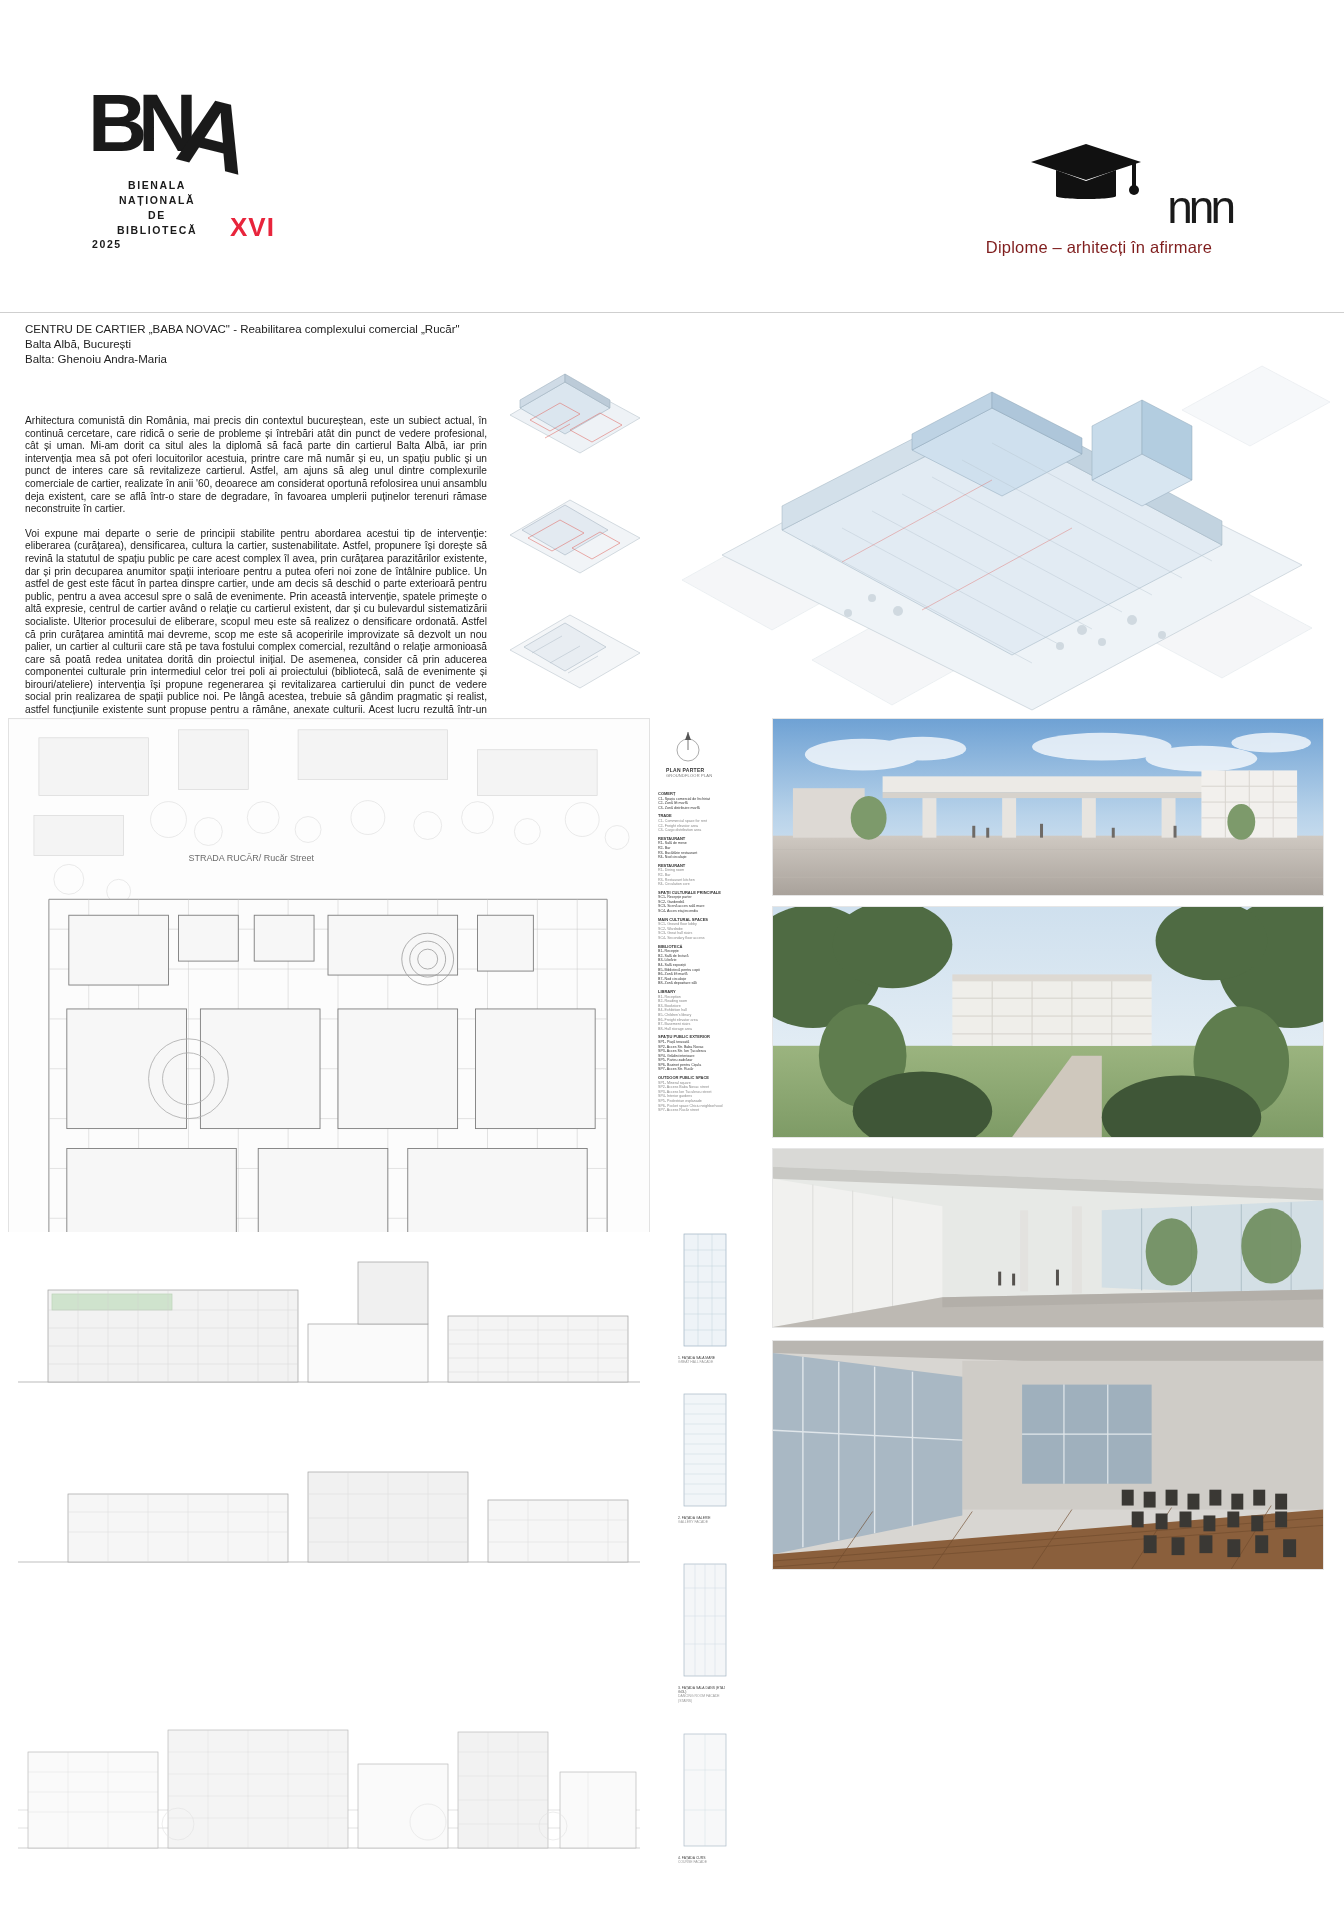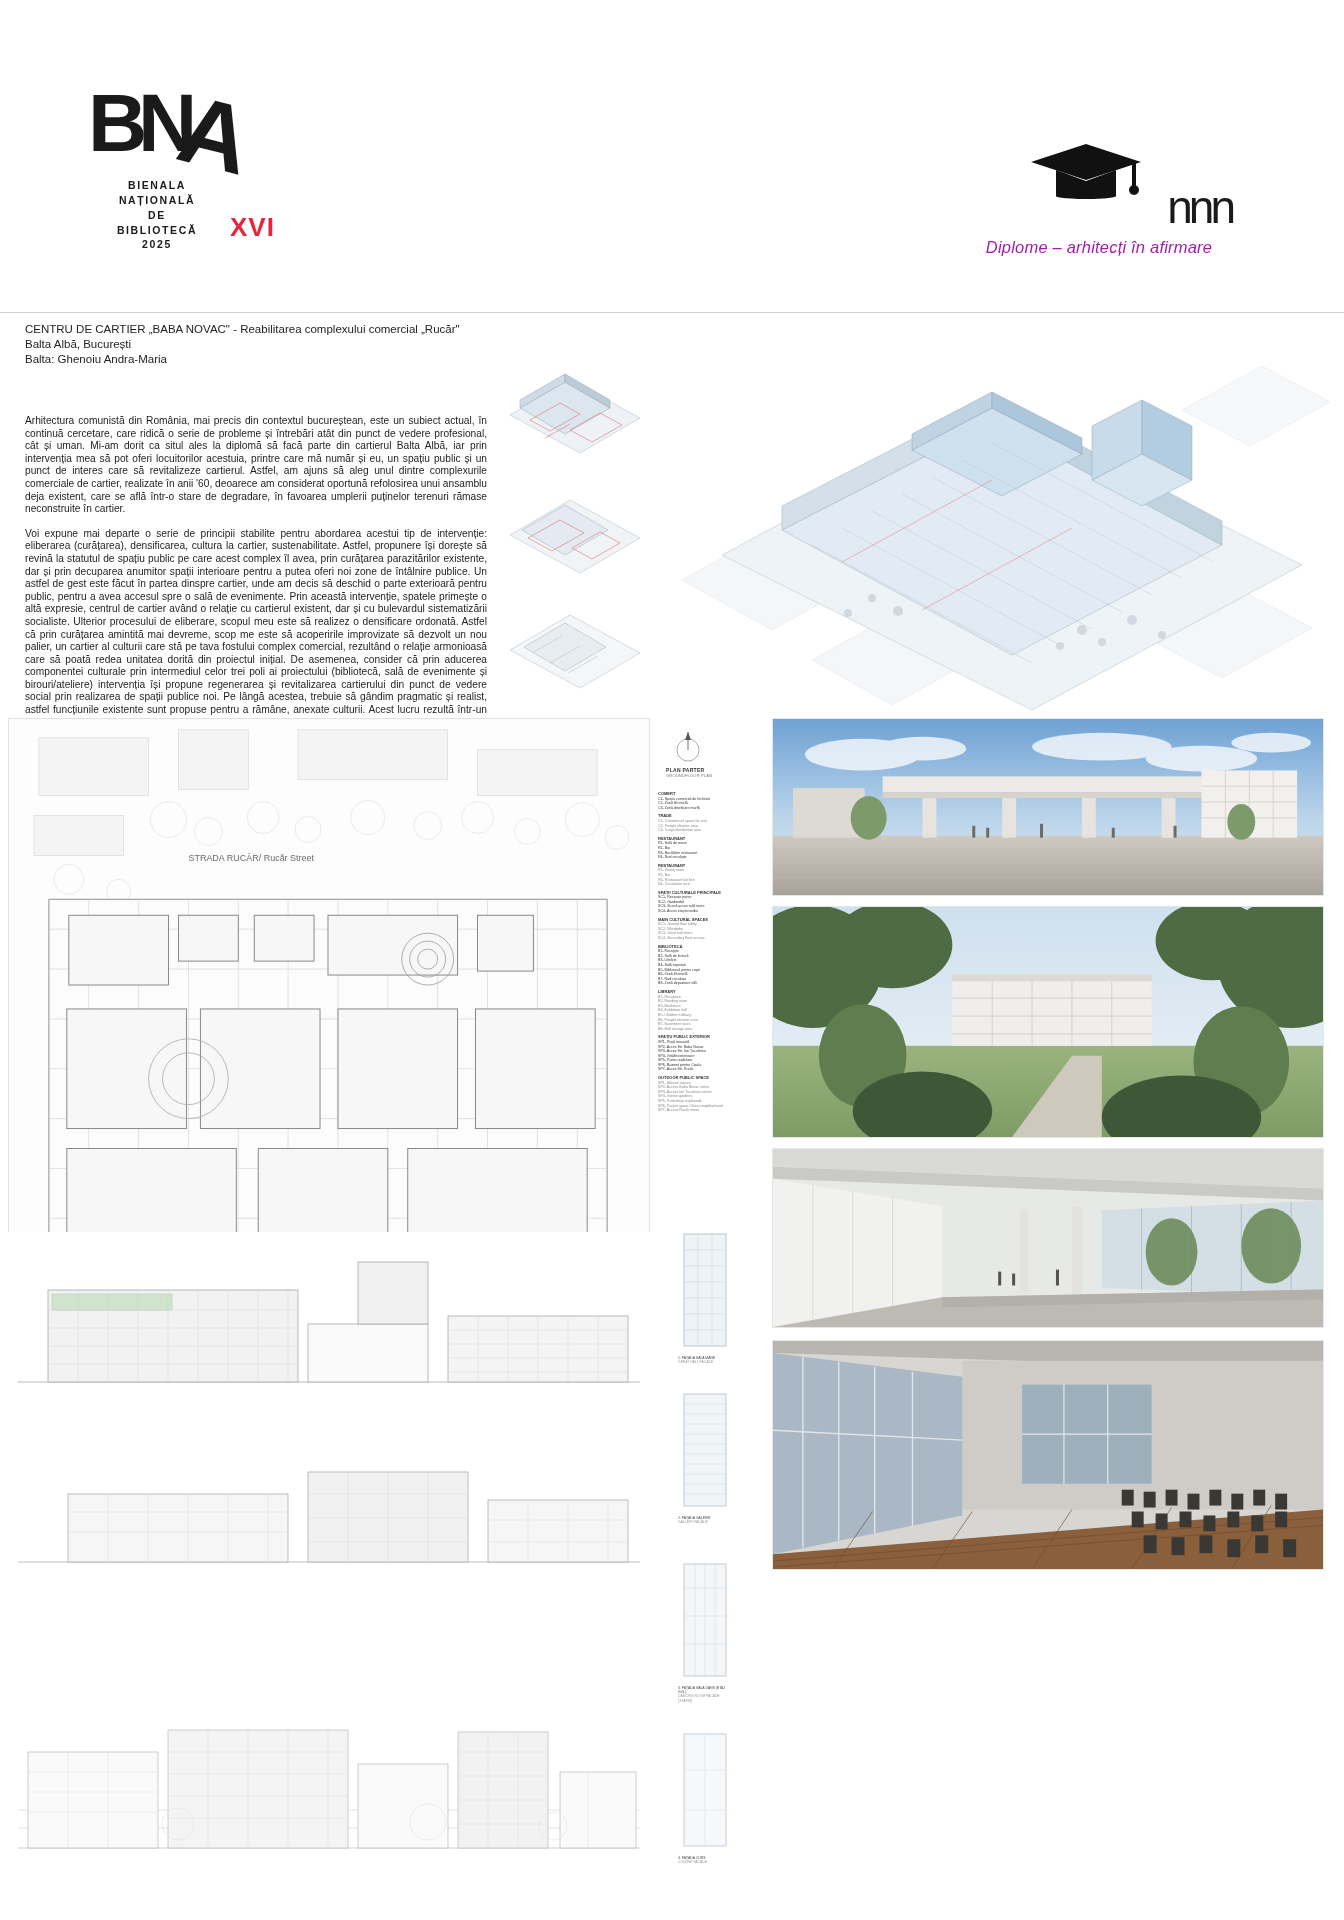--- a/index.html
+++ b/index.html
@@ -33,41 +33,41 @@
   }
   .bna-A{
     position:absolute;left:105px;top:-2px;font-size:96px;font-weight:bold;line-height:96px;
     transform:rotate(14deg);transform-origin:left top;
   }
   .bna-words{
     position:absolute;left:4px;top:96px;width:130px;
     font-size:10.5px;letter-spacing:1.6px;line-height:15px;font-weight:bold;text-align:center;
   }
   .bna-year{
-    position:absolute;left:4px;top:156px;width:130px;text-align:center;
+    position:absolute;left:4px;top:156px;width:130px;text-align:left;
     font-size:10.5px;letter-spacing:1.6px;font-weight:bold;
   }
   .bna-xvi{
     position:absolute;left:142px;top:130px;font-size:26px;font-weight:bold;color:#e8253c;
     letter-spacing:1px;
     text-align:center;
   }
   .diploma-block{
     position:absolute;right:80px;top:140px;width:330px;text-align:center;
   }
   .cap-icon{
     position:relative;height:96px;margin-bottom:2px;
   }
   .cap-icon svg{position:absolute;right:118px;top:0;}
   .nnn{
     position:absolute;right:32px;top:44px;font-size:46px;font-weight:normal;line-height:46px;
     letter-spacing:-4px;font-family:"Liberation Sans", sans-serif;
   }
   .diploma-text{
-    font-size:16.5px;color:#a21caf;letter-spacing:0.2px;font-style:italic;
+    font-size:16.5px;color:#7f1d1d;letter-spacing:0.2px;
   }
   
   .proj{
     position:absolute;left:25px;top:322px;width:620px;
   }
   .proj .t1{font-size:11.5px;line-height:15px;color:#222;}
   .proj .t2{font-size:11.5px;line-height:15px;color:#222;}
   .proj .t3{font-size:11.5px;line-height:15px;color:#222;}
   .body-text{
     position:absolute;left:25px;top:368px;width:462px;

